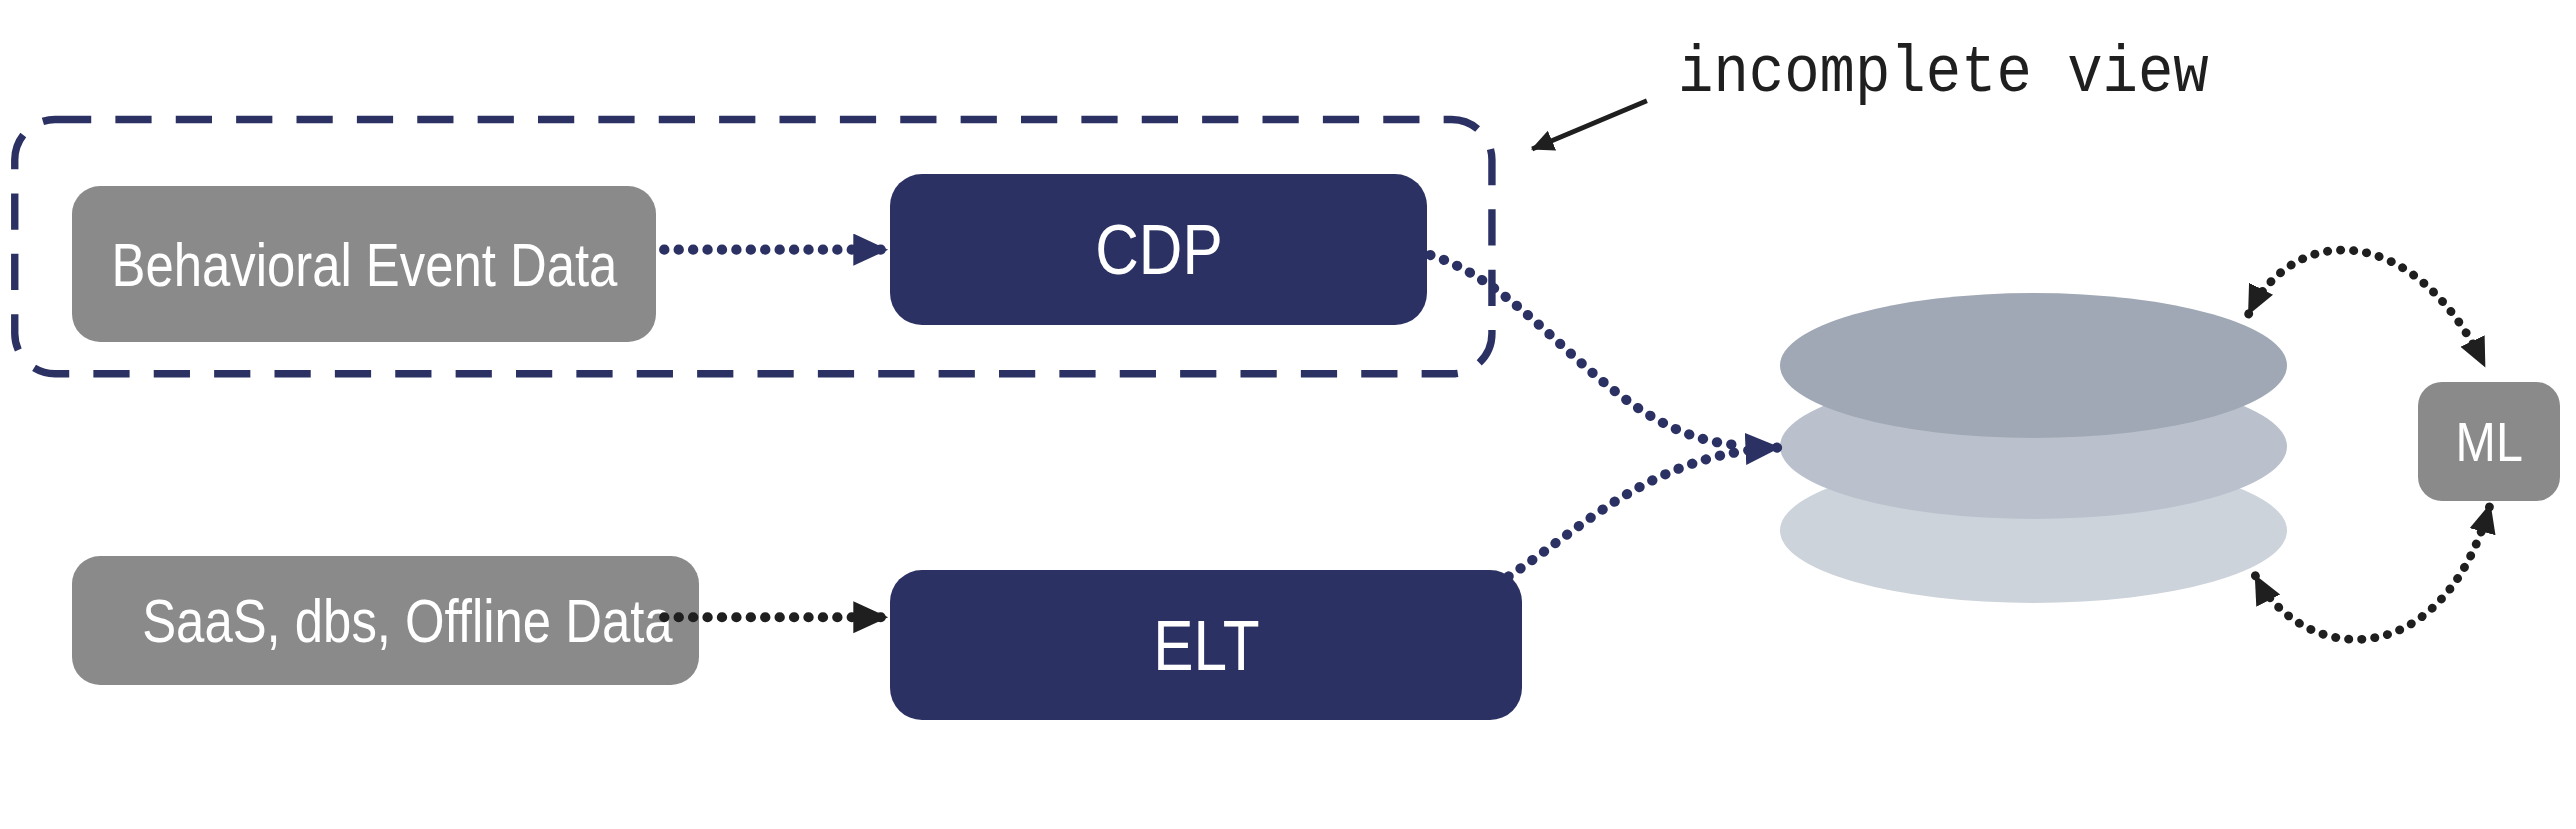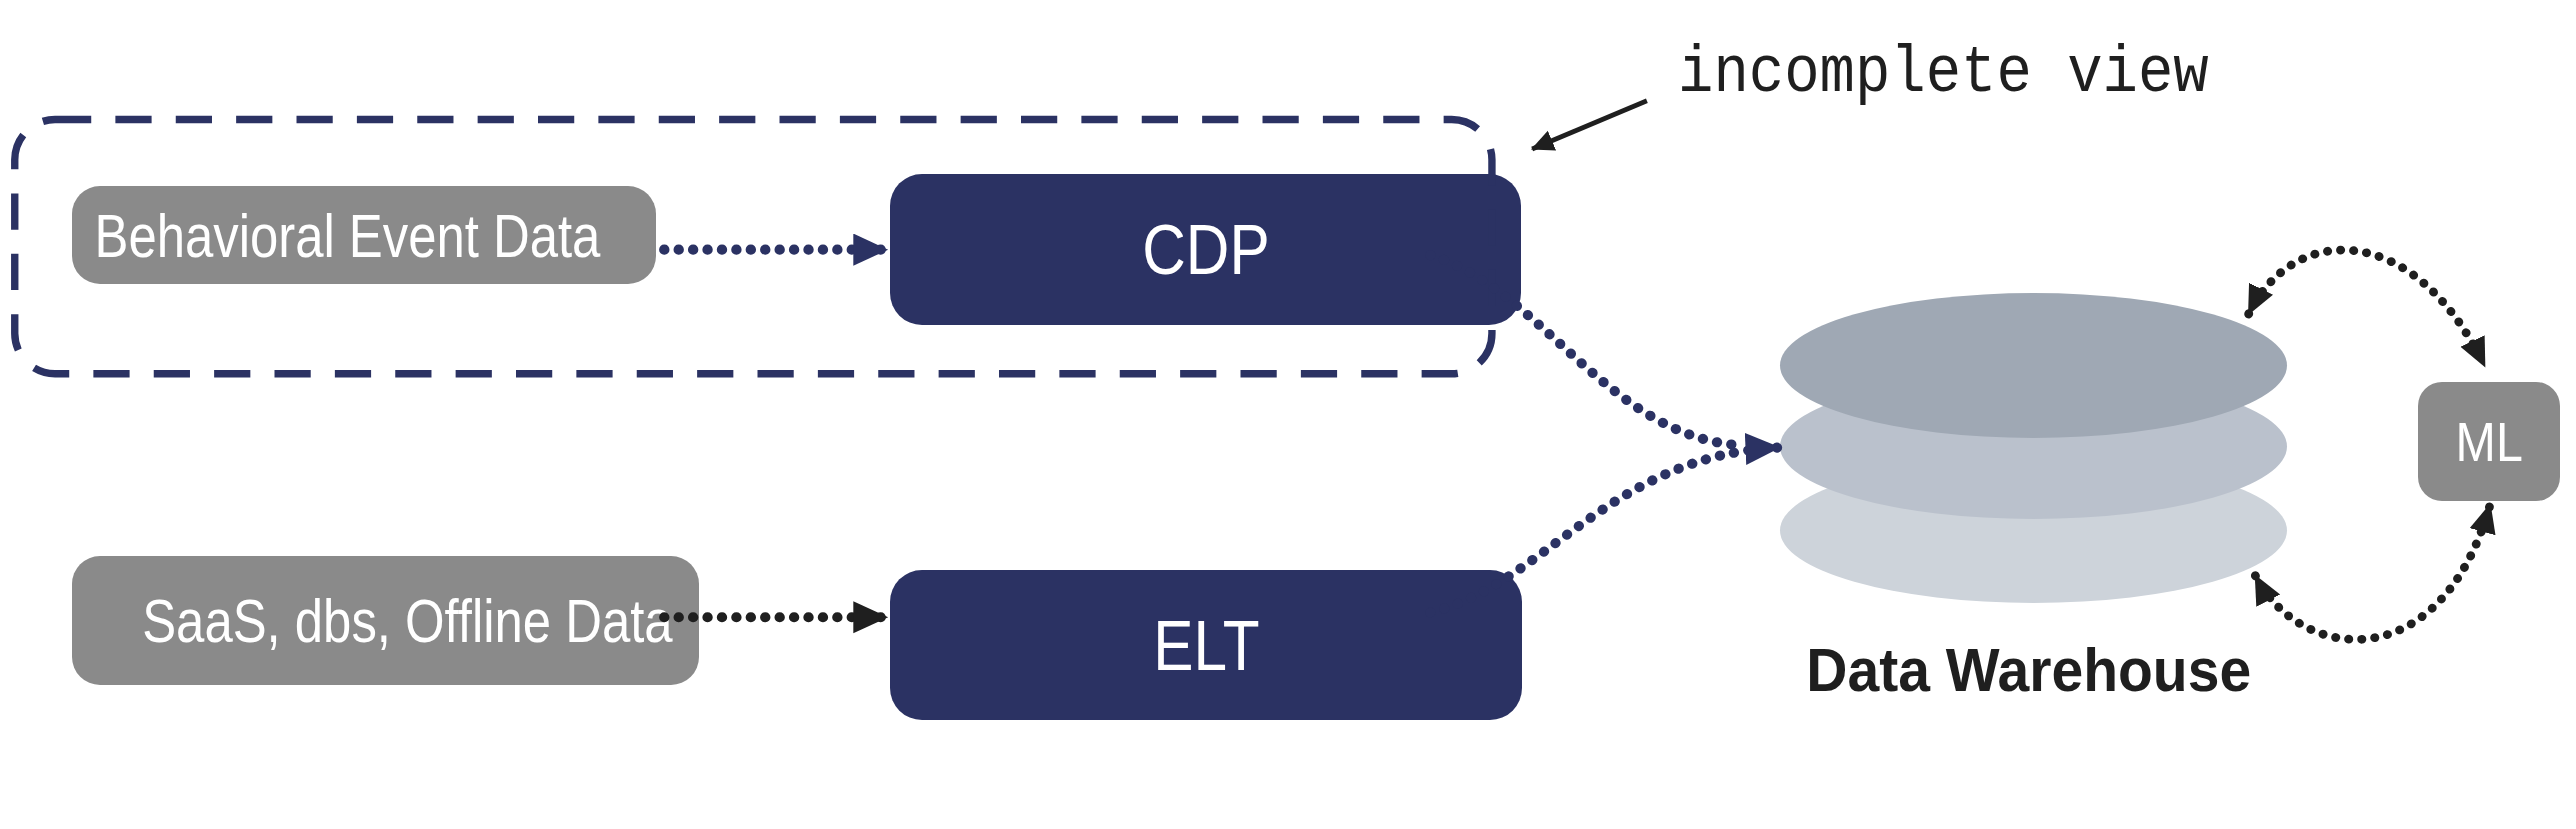--- a/index.html
+++ b/index.html
@@ -73,43 +73,40 @@
 
     <path class="dotNavy" d="M 2132 913 C 2300 873, 2400 678, 2652 667" marker-end="url(#mNavy)"></path>
 
     <path class="dotBlack" d="M 3352 468 C 3420 330, 3600 330, 3704 546" marker-start="url(#mBlack)" marker-end="url(#mBlack)"></path>
 
     <path class="dotBlack" d="M 3362 858 C 3430 990, 3640 1010, 3712 752" marker-start="url(#mBlack)" marker-end="url(#mBlack)"></path>
 
     <line class="solidBlack" x1="2455" y1="150" x2="2284" y2="222" marker-end="url(#mBlackThin)"></line>
   </svg>
 
-  <div class="node src" style="left:72px;top:186px;width:584px;height:98px;justify-content:flex-end;">
+  <div class="node src" style="left:72px;top:186px;width:584px;height:156px;">
     <span class="cx">Behavioral Event Data</span>
   </div>
 
   <div class="node src" style="left:72px;top:556px;width:584px;height:129px;padding-left:43px;">
     <span class="cx">SaaS, dbs, Offline Data</span>
   </div>
 
-  <div class="node proc" style="left:890px;top:174px;width:631px;height:151px;">
+  <div class="node proc" style="left:890px;top:174px;width:537px;height:151px;">
     <span class="cx">CDP</span>
   </div>
 
   <div class="node proc" style="left:890px;top:570px;width:632px;height:150px;">
     <span class="cx">ELT</span>
   </div>
 
   <div class="disk bot"></div>
   <div class="disk mid"></div>
   <div class="disk top"></div>
 
-  <div class="dw-label">
-    <span class="cx">Data Warehouse</span>
-  </div>
 
   <div class="node mlbox" style="left:2418px;top:374px;width:142px;height:119px;margin-top:8px;">
     <span class="cx">ML</span>
   </div>
 
   <div class="note">
     <span class="cx">incomplete view</span>
   </div>
 
 </div>

